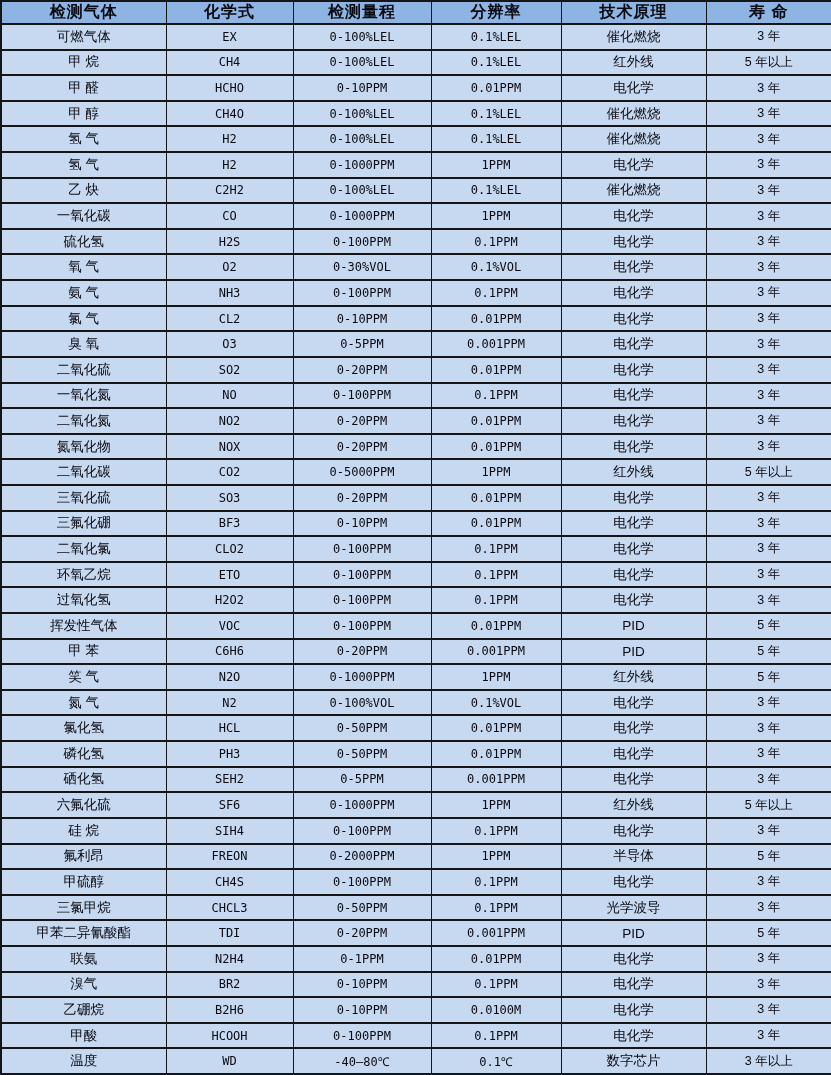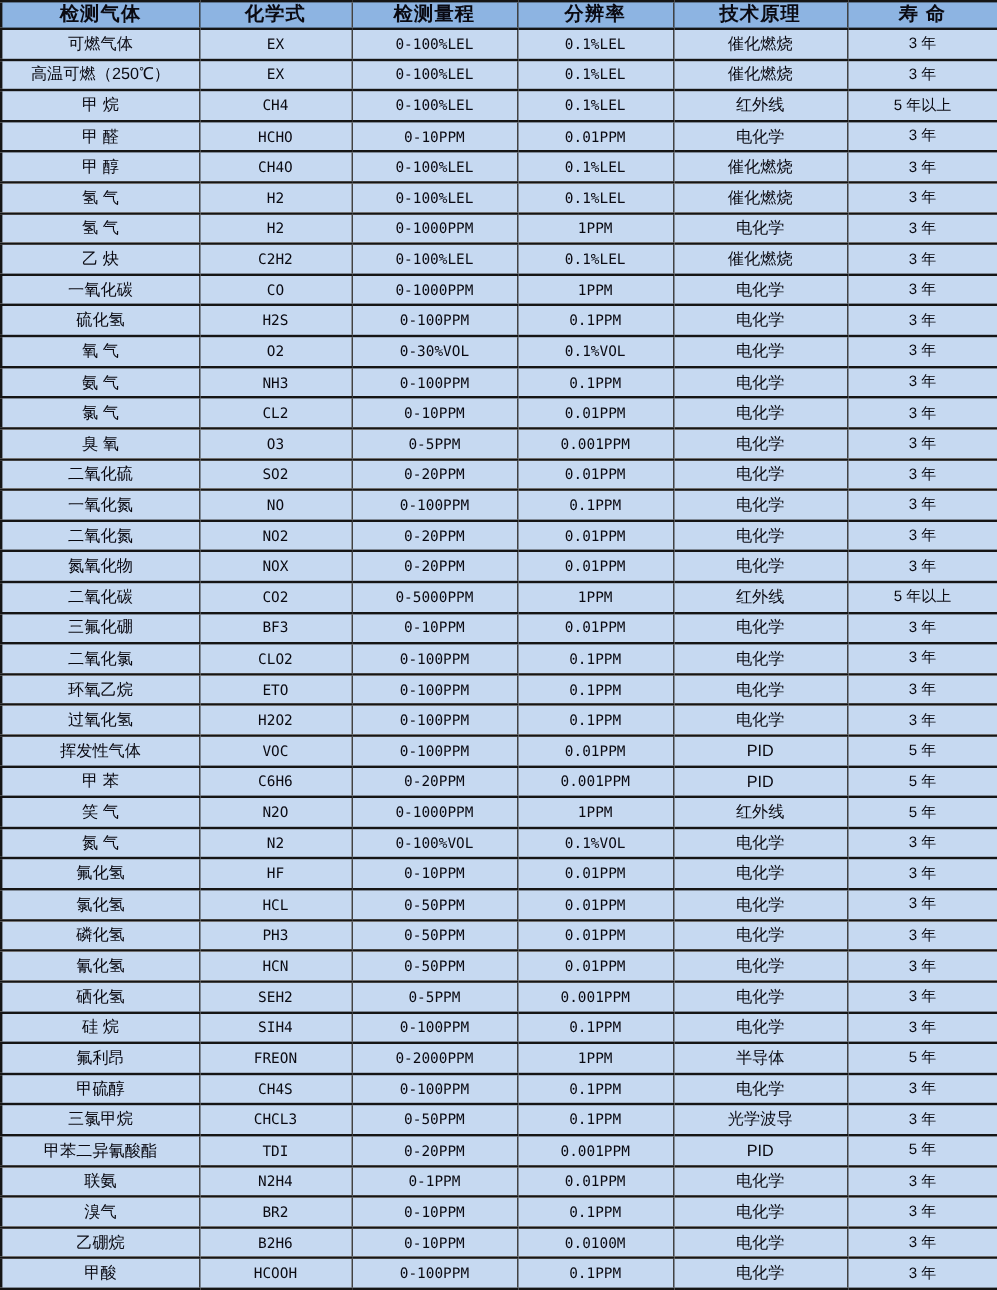--- a/index.html
+++ b/index.html
@@ -78,28 +78,20 @@
   <tbody id="tbody">
       <tr>
         <td class="cn">可燃气体</td>
         <td class="latin">EX</td>
         <td class="latin">0-100%LEL</td>
         <td class="latin">0.1%LEL</td>
         <td class="cn">催化燃烧</td>
         <td class="mix">3 年</td>
       </tr>
       <tr>
-        <td class="cn">高温可燃（250℃）</td>
-        <td class="latin">EX</td>
-        <td class="latin">0-100%LEL</td>
-        <td class="latin">0.1%LEL</td>
-        <td class="cn">催化燃烧</td>
-        <td class="mix">3 年</td>
-      </tr>
-      <tr>
         <td class="cn">甲 烷</td>
         <td class="latin">CH4</td>
         <td class="latin">0-100%LEL</td>
         <td class="latin">0.1%LEL</td>
         <td class="cn">红外线</td>
         <td class="mix">5 年以上</td>
       </tr>
       <tr>
         <td class="cn">甲 醛</td>
         <td class="latin">HCHO</td>
@@ -222,20 +214,28 @@
       </tr>
       <tr>
         <td class="cn">二氧化碳</td>
         <td class="latin">CO2</td>
         <td class="latin">0-5000PPM</td>
         <td class="latin">1PPM</td>
         <td class="cn">红外线</td>
         <td class="mix">5 年以上</td>
       </tr>
       <tr>
+        <td class="cn">三氧化硫</td>
+        <td class="latin">SO3</td>
+        <td class="latin">0-20PPM</td>
+        <td class="latin">0.01PPM</td>
+        <td class="cn">电化学</td>
+        <td class="mix">3 年</td>
+      </tr>
+      <tr>
         <td class="cn">三氟化硼</td>
         <td class="latin">BF3</td>
         <td class="latin">0-10PPM</td>
         <td class="latin">0.01PPM</td>
         <td class="cn">电化学</td>
         <td class="mix">3 年</td>
       </tr>
       <tr>
         <td class="cn">二氧化氯</td>
         <td class="latin">CLO2</td>
@@ -286,60 +286,52 @@
       </tr>
       <tr>
         <td class="cn">氮 气</td>
         <td class="latin">N2</td>
         <td class="latin">0-100%VOL</td>
         <td class="latin">0.1%VOL</td>
         <td class="cn">电化学</td>
         <td class="mix">3 年</td>
       </tr>
       <tr>
-        <td class="cn">氟化氢</td>
-        <td class="latin">HF</td>
-        <td class="latin">0-10PPM</td>
-        <td class="latin">0.01PPM</td>
-        <td class="cn">电化学</td>
-        <td class="mix">3 年</td>
-      </tr>
-      <tr>
         <td class="cn">氯化氢</td>
         <td class="latin">HCL</td>
         <td class="latin">0-50PPM</td>
         <td class="latin">0.01PPM</td>
         <td class="cn">电化学</td>
         <td class="mix">3 年</td>
       </tr>
       <tr>
         <td class="cn">磷化氢</td>
         <td class="latin">PH3</td>
-        <td class="latin">0-50PPM</td>
-        <td class="latin">0.01PPM</td>
-        <td class="cn">电化学</td>
-        <td class="mix">3 年</td>
-      </tr>
-      <tr>
-        <td class="cn">氰化氢</td>
-        <td class="latin">HCN</td>
         <td class="latin">0-50PPM</td>
         <td class="latin">0.01PPM</td>
         <td class="cn">电化学</td>
         <td class="mix">3 年</td>
       </tr>
       <tr>
         <td class="cn">硒化氢</td>
         <td class="latin">SEH2</td>
         <td class="latin">0-5PPM</td>
         <td class="latin">0.001PPM</td>
         <td class="cn">电化学</td>
         <td class="mix">3 年</td>
       </tr>
       <tr>
+        <td class="cn">六氟化硫</td>
+        <td class="latin">SF6</td>
+        <td class="latin">0-1000PPM</td>
+        <td class="latin">1PPM</td>
+        <td class="cn">红外线</td>
+        <td class="mix">5 年以上</td>
+      </tr>
+      <tr>
         <td class="cn">硅 烷</td>
         <td class="latin">SIH4</td>
         <td class="latin">0-100PPM</td>
         <td class="latin">0.1PPM</td>
         <td class="cn">电化学</td>
         <td class="mix">3 年</td>
       </tr>
       <tr>
         <td class="cn">氟利昂</td>
         <td class="latin">FREON</td>
@@ -397,14 +389,22 @@
         <td class="mix">3 年</td>
       </tr>
       <tr>
         <td class="cn">甲酸</td>
         <td class="latin">HCOOH</td>
         <td class="latin">0-100PPM</td>
         <td class="latin">0.1PPM</td>
         <td class="cn">电化学</td>
         <td class="mix">3 年</td>
       </tr>
+      <tr>
+        <td class="cn">温度</td>
+        <td class="latin">WD</td>
+        <td class="latin">-40—80℃</td>
+        <td class="latin">0.1℃</td>
+        <td class="cn">数字芯片</td>
+        <td class="mix">3 年以上</td>
+      </tr>
     </tbody>
 </table>
 
 </body></html>

